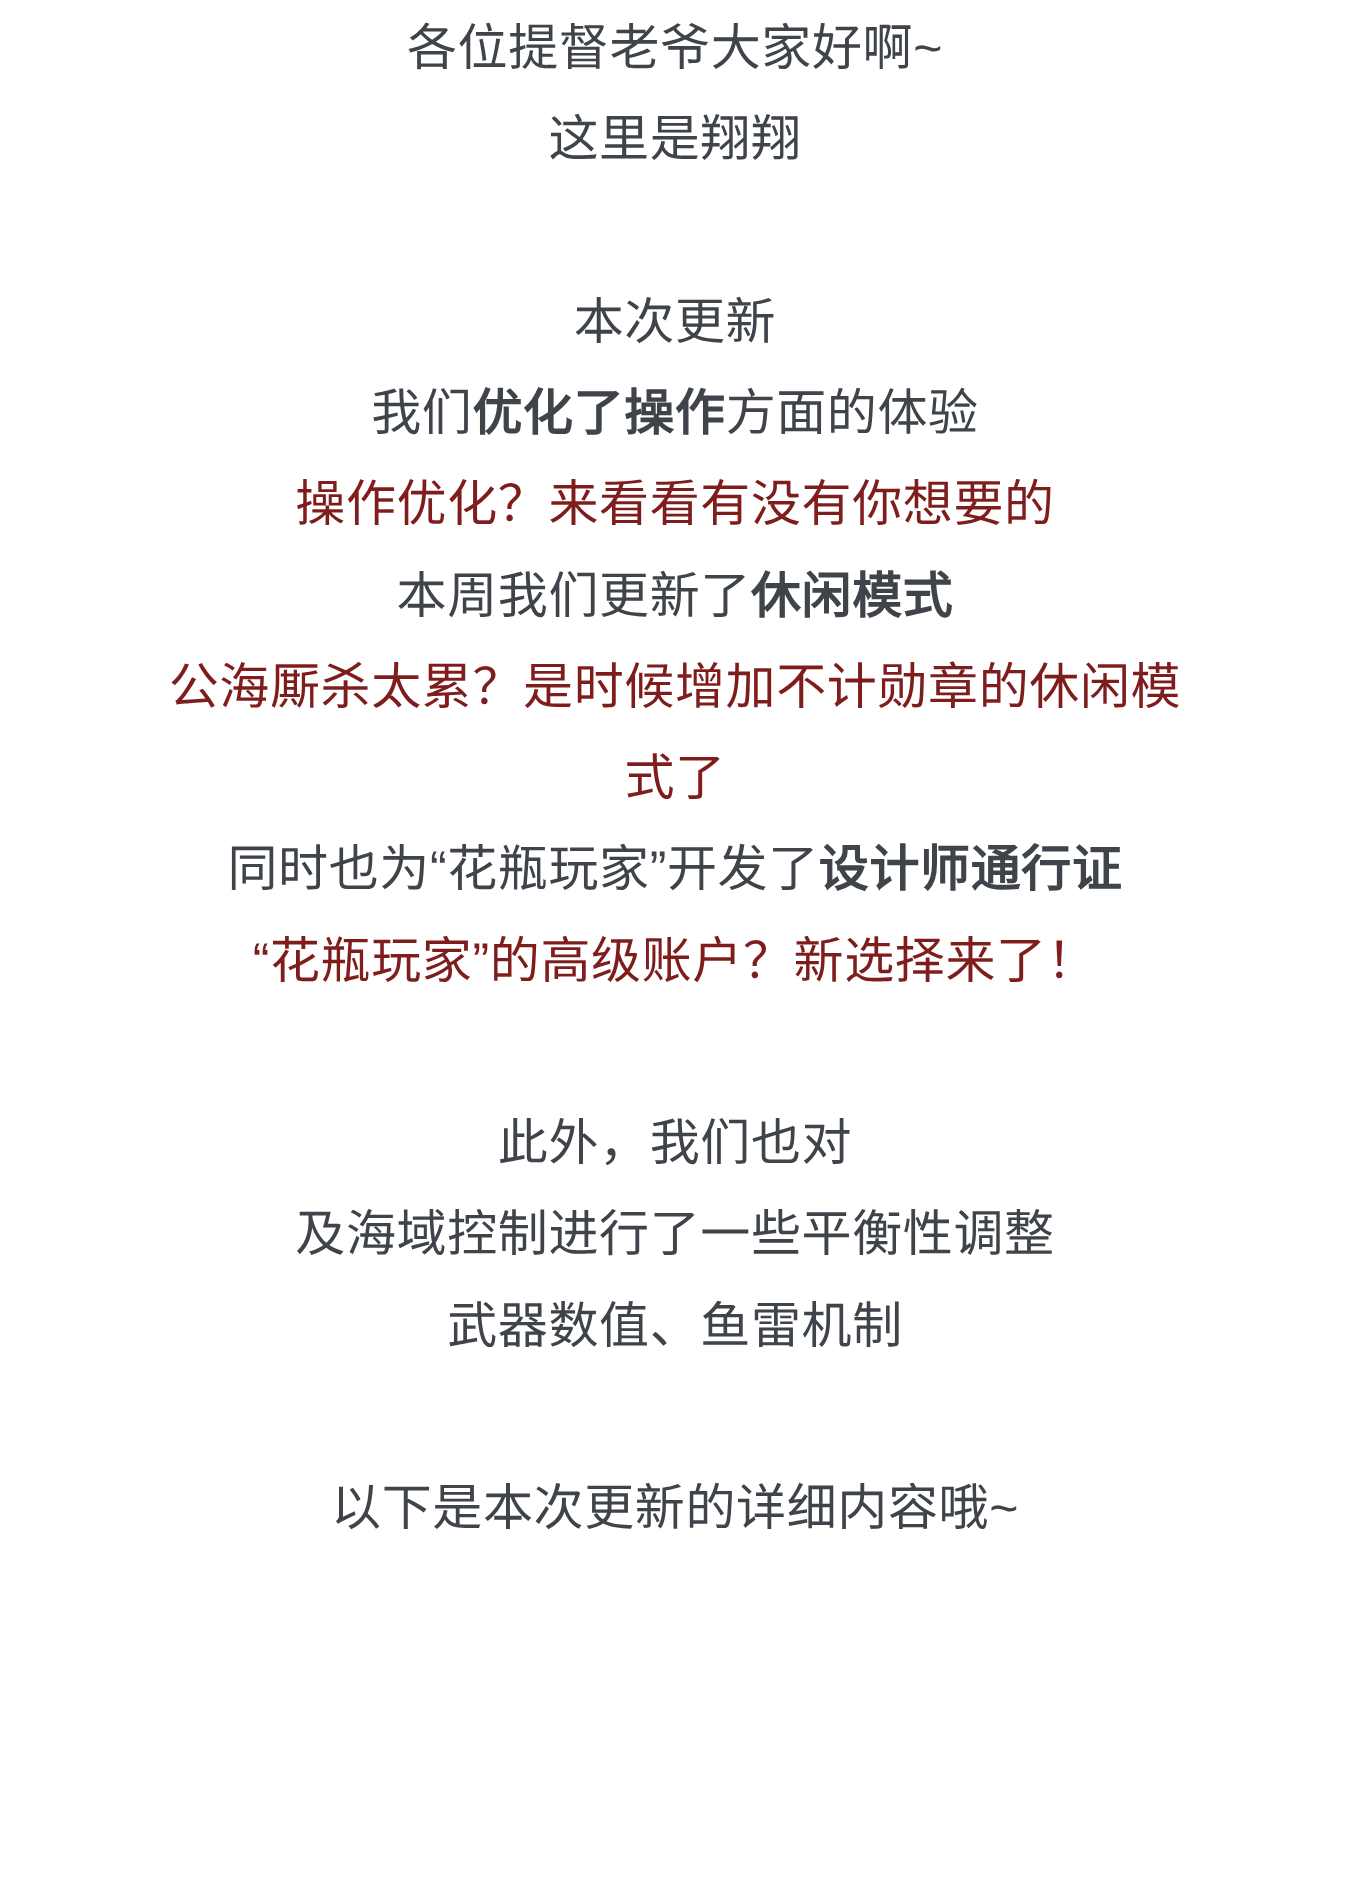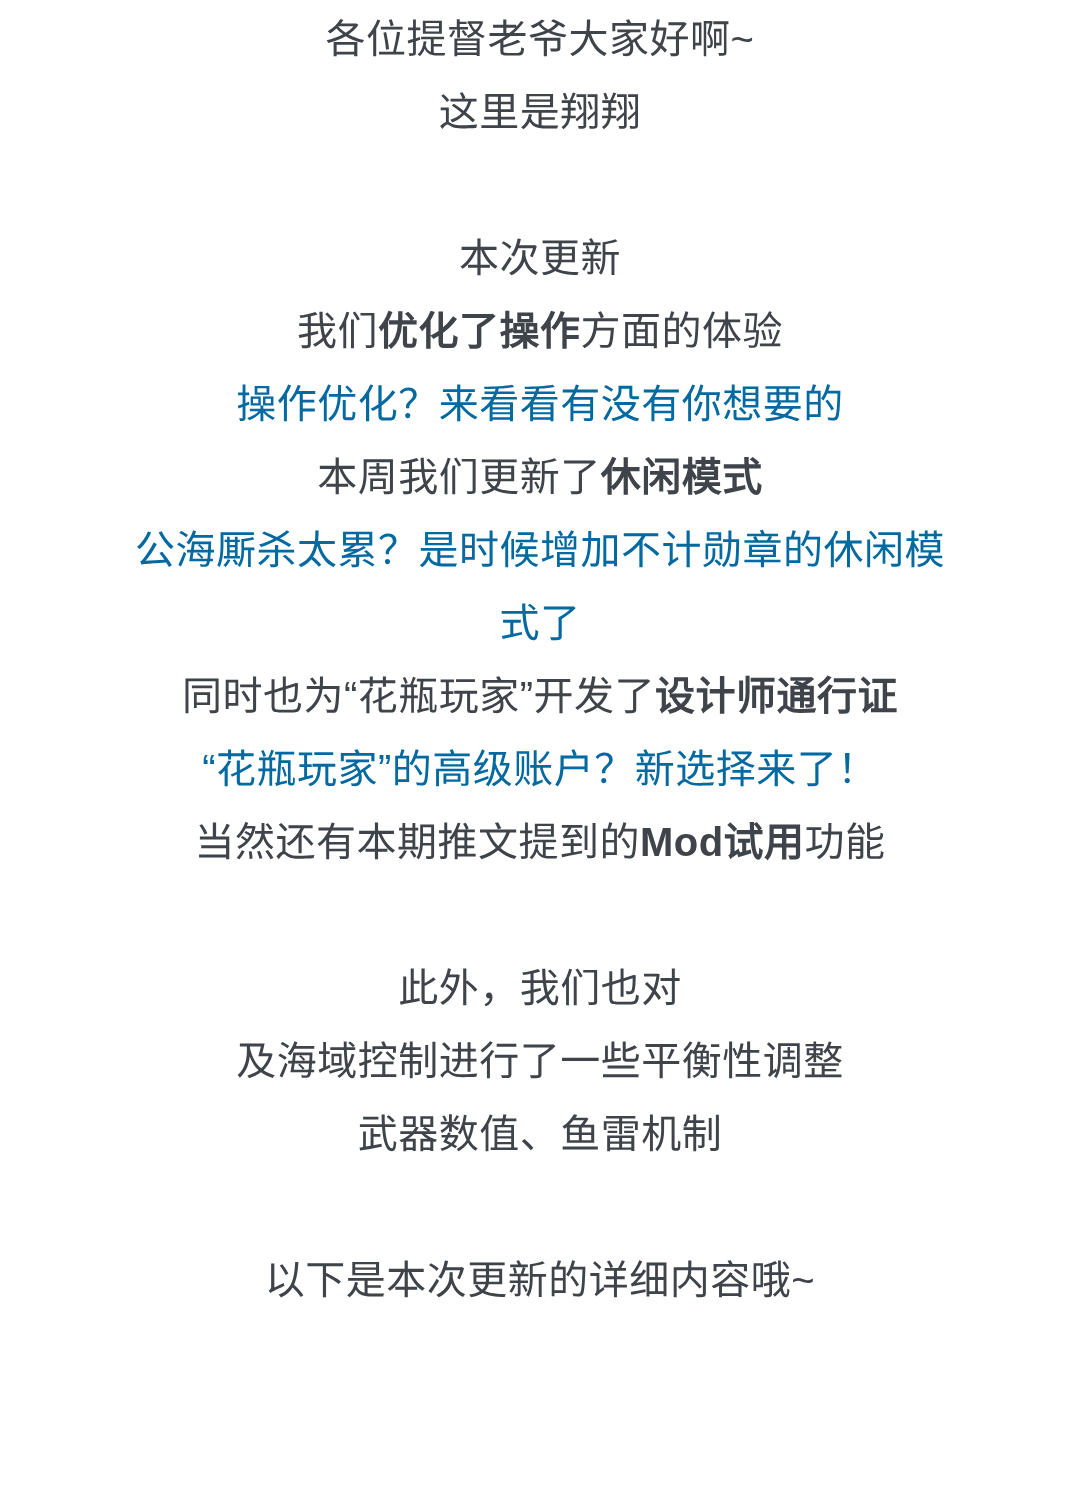--- a/index.html
+++ b/index.html
@@ -20,21 +20,21 @@
   }
   .line {
     font-size: 40px;
     line-height: 73px;
     text-align: center;
     color: #3f444b;
     white-space: nowrap;
     letter-spacing: 0.5px;
   }
   .line.blue {
-    color: #0369a1;
+    color: #7f1d1d;
   }
   .line strong {
     font-weight: 700;
   }
   .spacer {
     height: 73px;
   }
 </style>
 </head>
 <body>
@@ -58,21 +58,20 @@
   <div class="line"><span>本周我们更新了</span><strong>休闲模式</strong></div>
 
   <div class="line blue"><span>公海厮杀太累？是时候增加不计勋章的休闲模</span></div>
 
   <div class="line blue"><span>式了</span></div>
 
   <div class="line"><span>同时也为“花瓶玩家”开发了</span><strong>设计师通行证</strong></div>
 
   <div class="line blue"><span>“花瓶玩家”的高级账户？新选择来了！</span></div>
 
-  <div class="line"><span>当然还有本期推文提到的</span><strong>Mod试用</strong><span>功能</span></div>
 
   <div class="spacer"></div>
 
   <div class="line"><span>此外，我们也对</span></div>
 
   <div class="line"><span>及海域控制进行了一些平衡性调整</span></div>
 
   <div class="line"><span>武器数值、鱼雷机制</span></div>
 
   <div class="spacer"></div>

